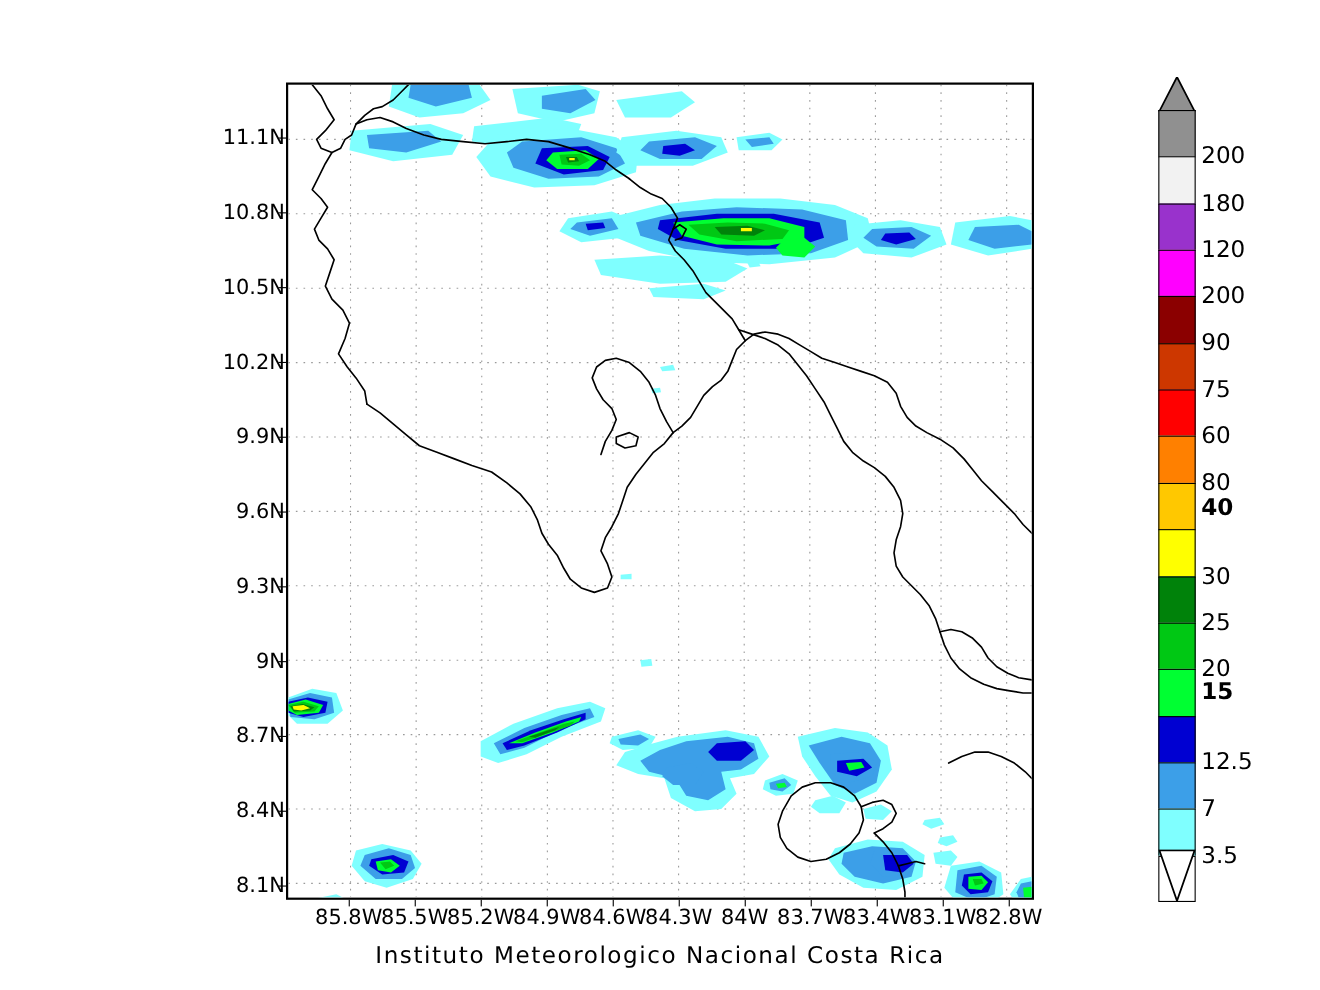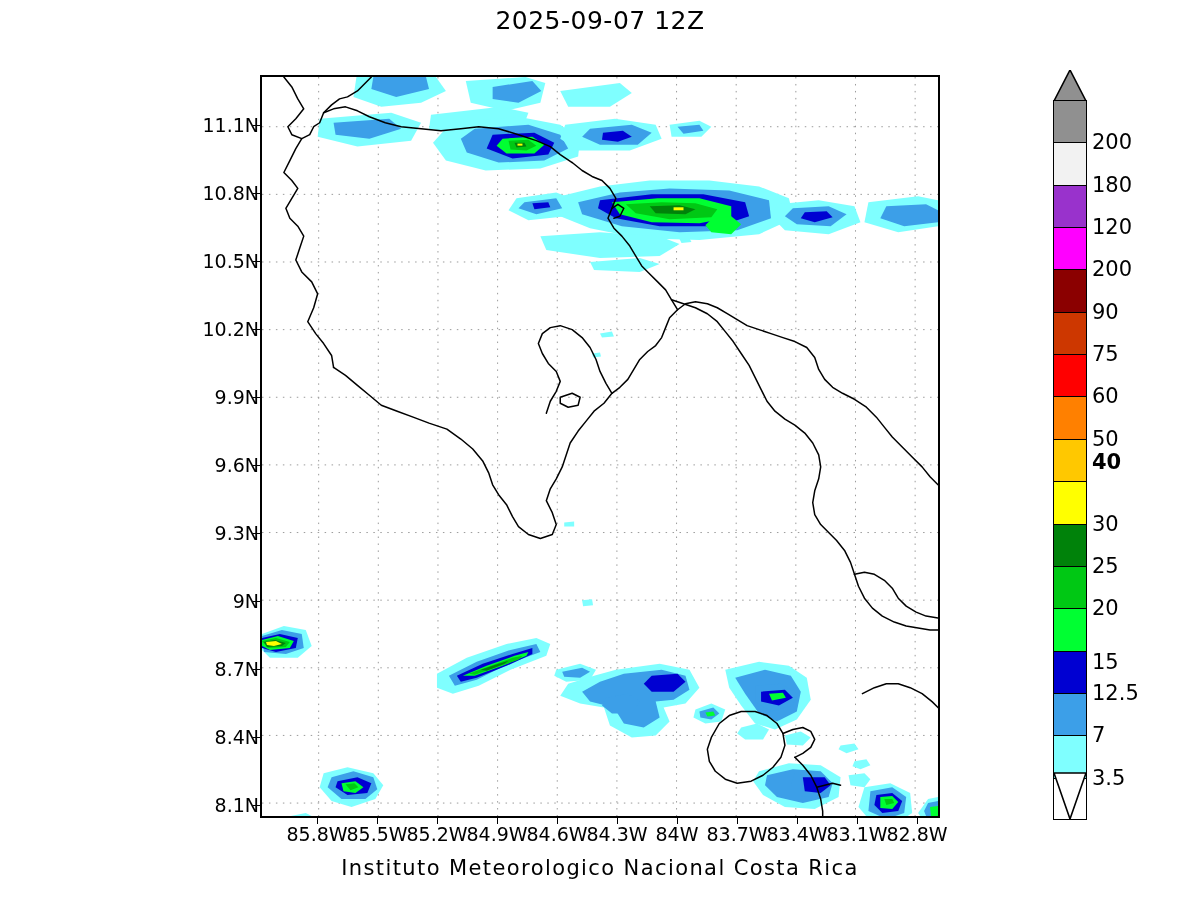--- a/index.html
+++ b/index.html
@@ -34,21 +34,20 @@
            border-top:1.2px solid #000;}
   .cb-label{position:absolute;left:1092px;font-size:21px;white-space:nowrap;
             transform:translateY(-52%);}
   #cb-arrow-top{position:absolute;left:1053px;top:70px;width:34px;height:32px;}
   #cb-arrow-bot{position:absolute;left:1053px;top:772px;width:34px;height:48px;}
 </style>
 </head>
 <body>
 
 <div id="title-block">
-  <div id="title-line2">2025-09-07 12Z</div>
 </div>
 
 <div id="plot-frame">
   <div id="plot-inner">
 
     <svg class="gridsvg" viewBox="0 0 680 743" preserveAspectRatio="none">
       <g stroke="#9a9a9a" stroke-width="1" stroke-dasharray="1.5,5.5" fill="none">
         <line x1="57" y1="0" x2="57" y2="743"></line>
         <line x1="117" y1="0" x2="117" y2="743"></line>
         <line x1="177" y1="0" x2="177" y2="743"></line>
@@ -395,24 +394,24 @@
 </svg>
 
 <div id="cb-labels">
     <div class="cb-label" style="top: 142.353px;">200</div>
     <div class="cb-label" style="top: 184.706px;">180</div>
     <div class="cb-label" style="top: 227.059px;">120</div>
     <div class="cb-label" style="top: 269.412px;">200</div>
     <div class="cb-label" style="top: 311.765px;">90</div>
     <div class="cb-label" style="top: 354.118px;">75</div>
     <div class="cb-label" style="top: 396.471px;">60</div>
-    <div class="cb-label" style="top: 438.824px;">50</div>
+    <div class="cb-label" style="top: 438.824px;">80</div>
     <div class="cb-label" style="top: 462px; font-weight: bold;">40</div>
     <div class="cb-label" style="top: 523.529px;">30</div>
     <div class="cb-label" style="top: 565.882px;">25</div>
     <div class="cb-label" style="top: 608.235px;">20</div>
-    <div class="cb-label" style="top: 662px;">15</div>
+    <div class="cb-label" style="top: 629px; font-weight: bold;">15</div>
     <div class="cb-label" style="top: 692.941px;">12.5</div>
     <div class="cb-label" style="top: 735.294px;">7</div>
     <div class="cb-label" style="top: 777.647px;">3.5</div>
   </div>
 
 <div id="footer-text">Instituto Meteorologico Nacional Costa Rica</div>
 
 </body></html>

